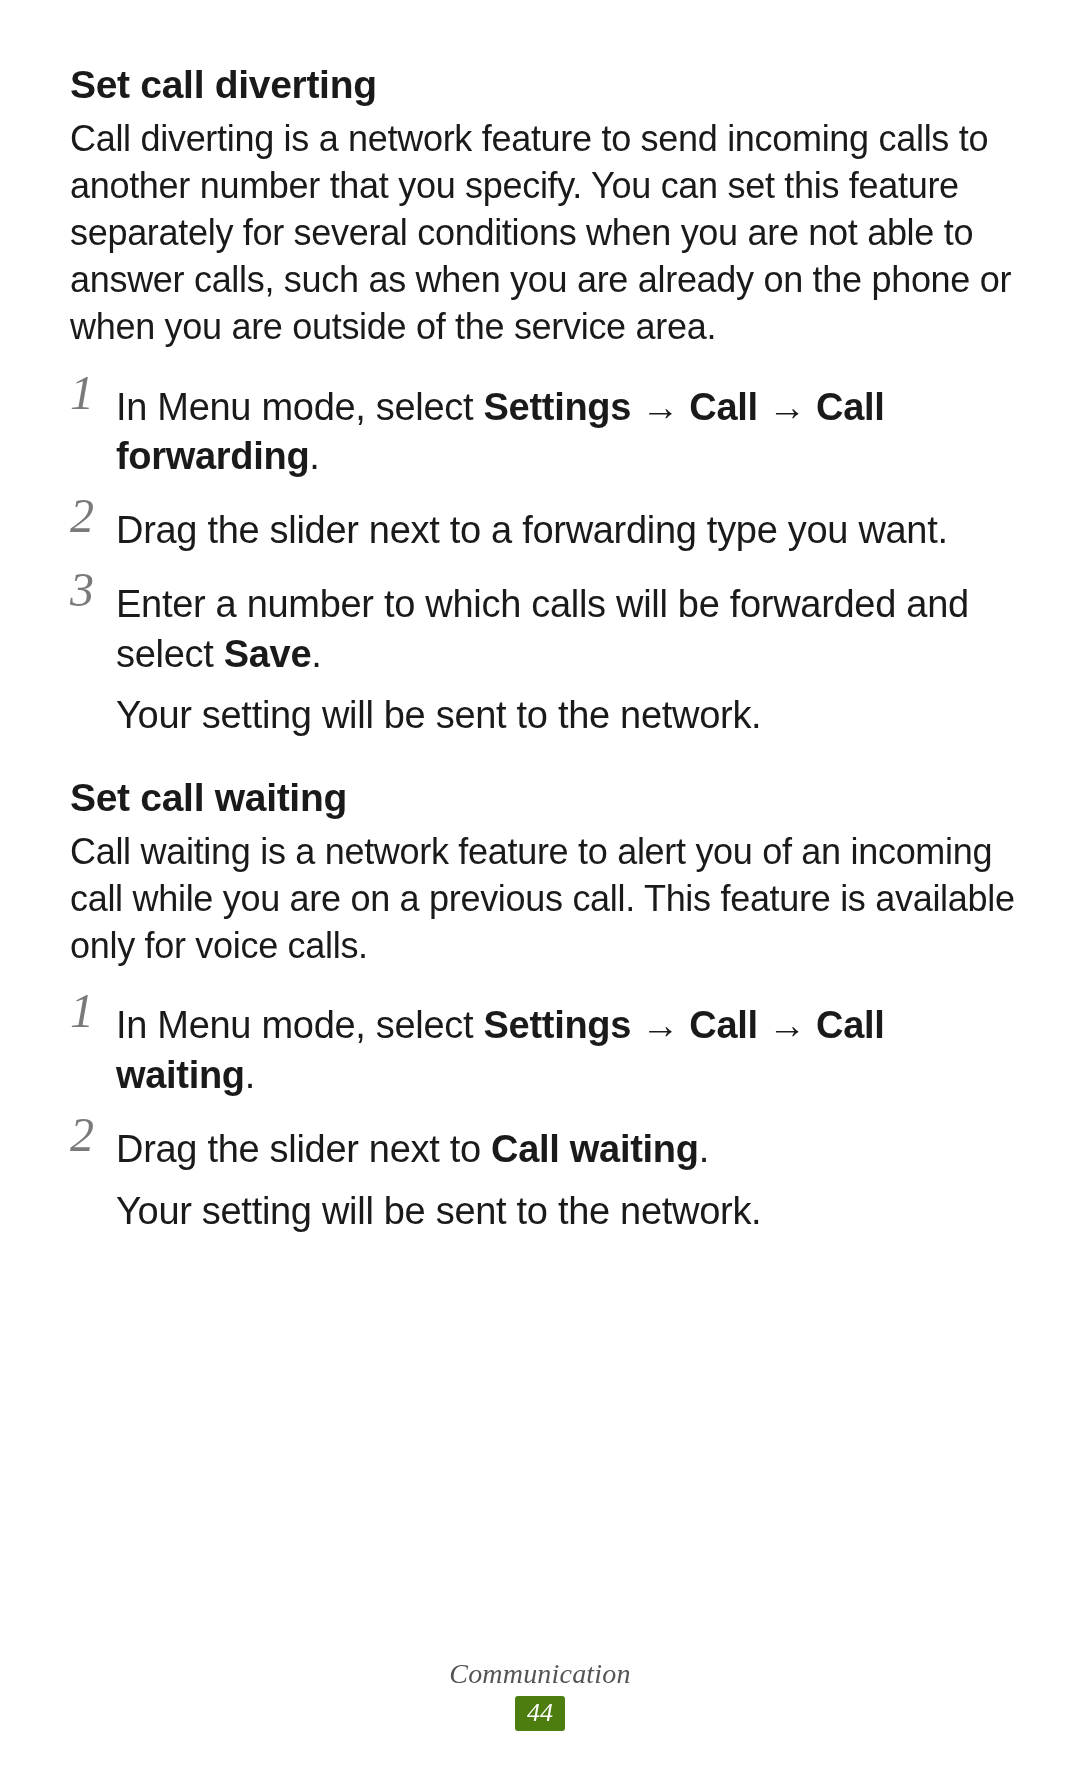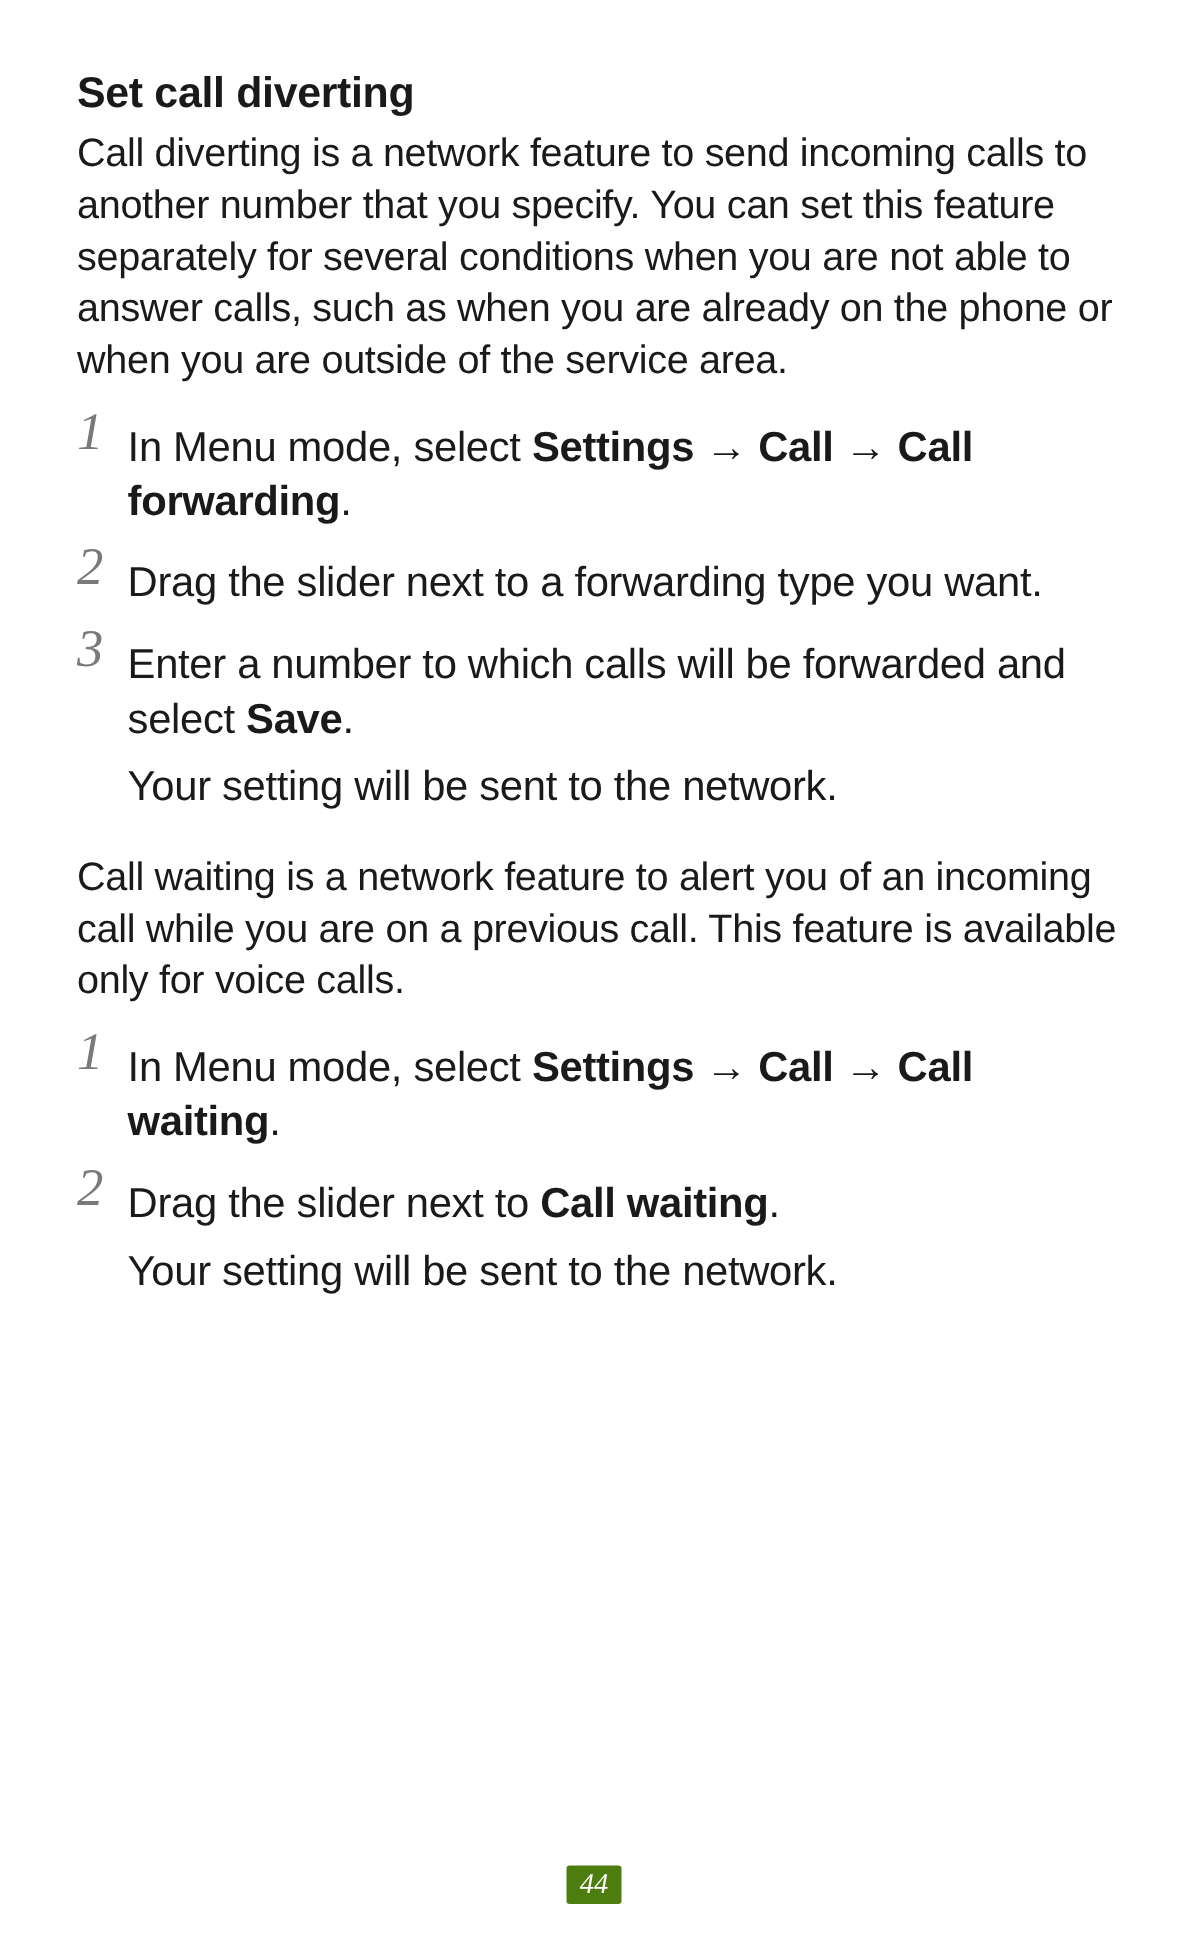--- a/index.html
+++ b/index.html
@@ -121,20 +121,21 @@
       <div class="step-body">
         <p>
           <span>Enter a number to which calls will be forwarded and select </span><b>Save</b><span>.</span>
         </p>
         <p>Your setting will be sent to the network.</p>
       </div>
     </div>
 
   </div>
 
+  <div class="heading sec2">Set call waiting</div>
   <p class="body-text">Call waiting is a network feature to alert you of an incoming call while you are on a previous call. This feature is available only for voice calls.</p>
 
   <div class="steps">
 
     <div class="step">
       <div class="num">1</div>
       <div class="step-body">
         <p>
           <span>In Menu mode, select </span><b>Settings</b><span class="arrow"> → </span><b>Call</b><span class="arrow"> → </span><b>Call waiting</b><span>.</span>
         </p>
@@ -147,16 +148,17 @@
         <p>
           <span>Drag the slider next to </span><b>Call waiting</b><span>.</span>
         </p>
         <p>Your setting will be sent to the network.</p>
       </div>
     </div>
 
   </div>
 
   <div class="footer">
+    <div class="footer-section">Communication</div>
     <div class="page-badge">44</div>
   </div>
 
 </div>
 
 </body></html>

